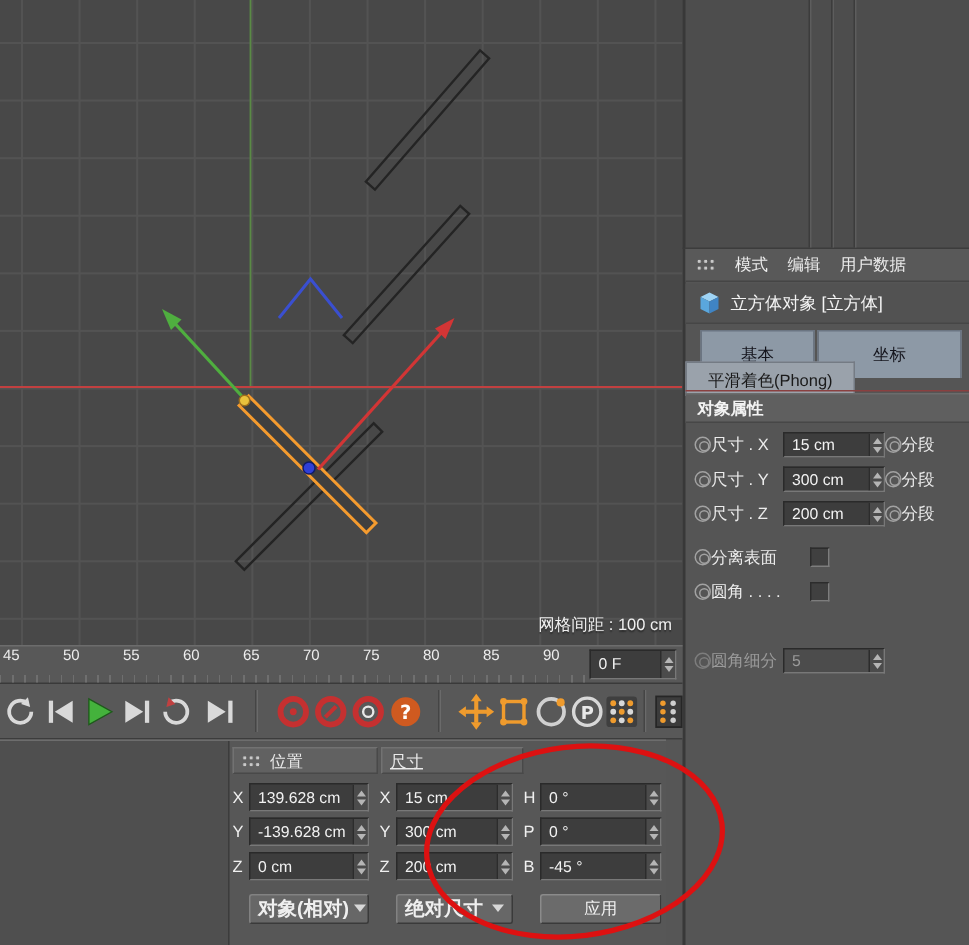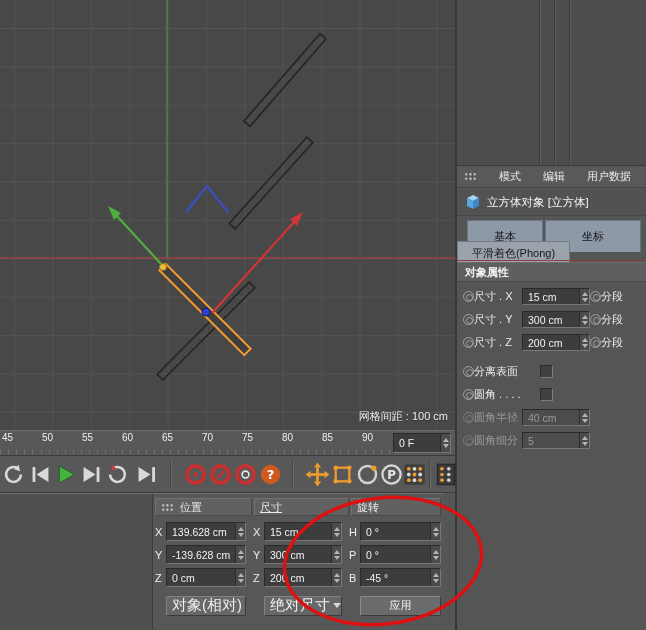--- a/index.html
+++ b/index.html
@@ -13,21 +13,21 @@
     background-image:linear-gradient(#535353 1px,transparent 1px),linear-gradient(90deg,#535353 1px,transparent 1px);
     background-size:38.4px 38.4px;background-position:0 28px,14px 0;}
   #viewport svg{position:absolute;left:0;top:0;}
   #grid-label{position:absolute;right:7px;top:409px;color:#efefef;font-size:11px;text-shadow:0 1px 1px rgba(0,0,0,.4);}
 
   
   #right-top{left:455px;top:0;width:191px;height:166px;background:#4d4d4d;border-left:2px solid #383838;border-bottom:1px solid #3c3c3c;}
   .vline{position:absolute;top:0;bottom:0;width:1px;background:#3c3c3c;box-shadow:1px 0 0 #5d5d5d;}
 
   #attr-panel{left:455px;top:166px;width:191px;height:464px;background:#555;border-left:2px solid #383838;font-size:11px;color:#ececec;}
-  .menu-bar{position:absolute;left:0;right:0;top:0;height:22px;background:#595959;border-bottom:1px solid #454545;display:flex;align-items:center;gap:22px;padding-left:7px;}
+  .menu-bar{position:absolute;left:0;right:0;top:0;height:22px;background:#595959;border-bottom:1px solid #454545;display:flex;align-items:center;gap:13px;padding-left:7px;}
   .grip{width:13px;height:9px;flex:none;background-image:radial-gradient(circle,#c9c9c9 1px,transparent 1.3px);background-size:4.3px 4.5px;}
   .obj-row{position:absolute;left:0;right:0;top:23px;height:27px;display:flex;align-items:center;gap:6px;padding-left:8px;background:#525252;border-bottom:1px solid #464646;color:#f4f4f4;font-size:11.5px;}
   .tabs-row{position:absolute;left:10px;right:0;top:54px;height:32px;display:flex;gap:2px;}
   .tab{background:#8d99a6;color:#14141c;display:flex;align-items:center;justify-content:center;border:1px solid #6b7582;border-bottom:none;}
   .tab.basic{width:76px;}.tab.coord{width:96px;}
   .phong-tab{position:absolute;left:0;top:75px;height:23px;width:113px;background:#9aa2ab;color:#1a1a1a;display:flex;align-items:center;justify-content:center;border:1px solid #747b84;border-bottom:none;}
   .phong-underline{position:absolute;left:0;right:0;top:94px;height:1px;background:#8a4040;}
   .section-hdr{position:absolute;left:0;right:0;top:96px;height:20px;background:#5f5f5f;border-top:1px solid #6c6c6c;border-bottom:1px solid #474747;display:flex;align-items:center;padding-left:8px;font-weight:bold;color:#f2f2f2;}
   .arow{position:absolute;left:6px;right:0;height:19px;display:flex;align-items:center;}
   .arow .lbl{width:48px;flex:none;white-space:nowrap;overflow:hidden;}
@@ -60,21 +60,21 @@
   #coord-left{position:absolute;left:0;top:0;width:153px;height:137px;background:#4f4f4f;border-right:1px solid #3c3c3c;}
   .hdrrow{position:absolute;left:155px;right:3px;top:4px;height:18px;display:flex;gap:2px;}
   .hdr{background:#616161;border:1px solid;border-color:#727272 #494949 #494949 #727272;display:flex;align-items:center;gap:6px;padding-left:5px;color:#eaeaea;}
   .hdr.h1{width:97px;}.hdr.h2{width:95px;text-decoration:underline;}.hdr.h3{flex:1;}
   .crow{position:absolute;left:155px;right:3px;height:23px;display:flex;align-items:center;}
   .crow .rl{width:11px;flex:none;}
   .cfld{height:19px;}
   .f1{width:80px;margin-right:7px;}
   .f2{width:78px;margin-right:7px;}
   .f3{flex:1;}
-  .dd{height:20px;background:#676767;border:1px solid;border-color:#828282 #3a3a3a #3a3a3a #828282;border-radius:2px;color:#efefef;font-size:15px;display:flex;align-items:center;justify-content:space-between;padding:0 5px;white-space:nowrap;overflow:hidden;}
+  .dd{height:20px;background:#676767;border:1px solid;border-color:#828282 #3a3a3a #3a3a3a #828282;border-radius:2px;color:#efefef;font-size:13px;display:flex;align-items:center;justify-content:space-between;padding:0 5px;white-space:nowrap;overflow:hidden;font-weight:bold;}
   .caret{width:0;height:0;border-left:4px solid transparent;border-right:4px solid transparent;border-top:5px solid #d8d8d8;flex:none;margin-left:3px;}
   .btn{height:20px;background:#6b6b6b;border:1px solid;border-color:#8b8b8b #3a3a3a #3a3a3a #8b8b8b;border-radius:2px;display:flex;align-items:center;justify-content:center;color:#f2f2f2;}
 
   
   #annotation{left:0;top:0;width:646px;height:630px;pointer-events:none;z-index:50;}
 </style>
 </head>
 <body>
 
 <div id="app">
@@ -189,31 +189,20 @@
       <span class="keycircle"></span>
       <span style="width:66px">分离表面</span>
       <span class="cbox"></span>
     </div>
     <div class="arow" style="top:219px">
       <span class="keycircle"></span>
       <span style="width:66px">圆角 . . . .</span>
       <span class="cbox"></span>
     </div>
 
-    <div class="arow dim" style="top:242px">
-      <span class="keycircle"></span>
-      <span class="lbl">圆角半径</span>
-      <span class="fld afld">
-          <span>40 cm</span>
-          <span class="spin">
-            <i class="up"></i>
-            <i class="dn"></i>
-          </span>
-        </span>
-    </div>
     <div class="arow dim" style="top:265px">
       <span class="keycircle"></span>
       <span class="lbl">圆角细分</span>
       <span class="fld afld">
           <span>5</span>
           <span class="spin">
             <i class="up"></i>
             <i class="dn"></i>
           </span>
         </span>
@@ -369,23 +358,20 @@
     <div id="coord-left"></div>
 
     <div class="hdrrow">
       <div class="hdr h1">
           <span class="grip"></span>
           <span>位置</span>
         </div>
       <div class="hdr h2">
           <span>尺寸</span>
         </div>
-      <div class="hdr h3">
-          <span>旋转</span>
-        </div>
     </div>
 
     <div class="crow" style="top:26px">
       <span class="rl">X</span>
       <span class="fld cfld f1">
           <span>139.628 cm</span>
           <span class="spin">
             <i class="up"></i>
             <i class="dn"></i>
           </span>

